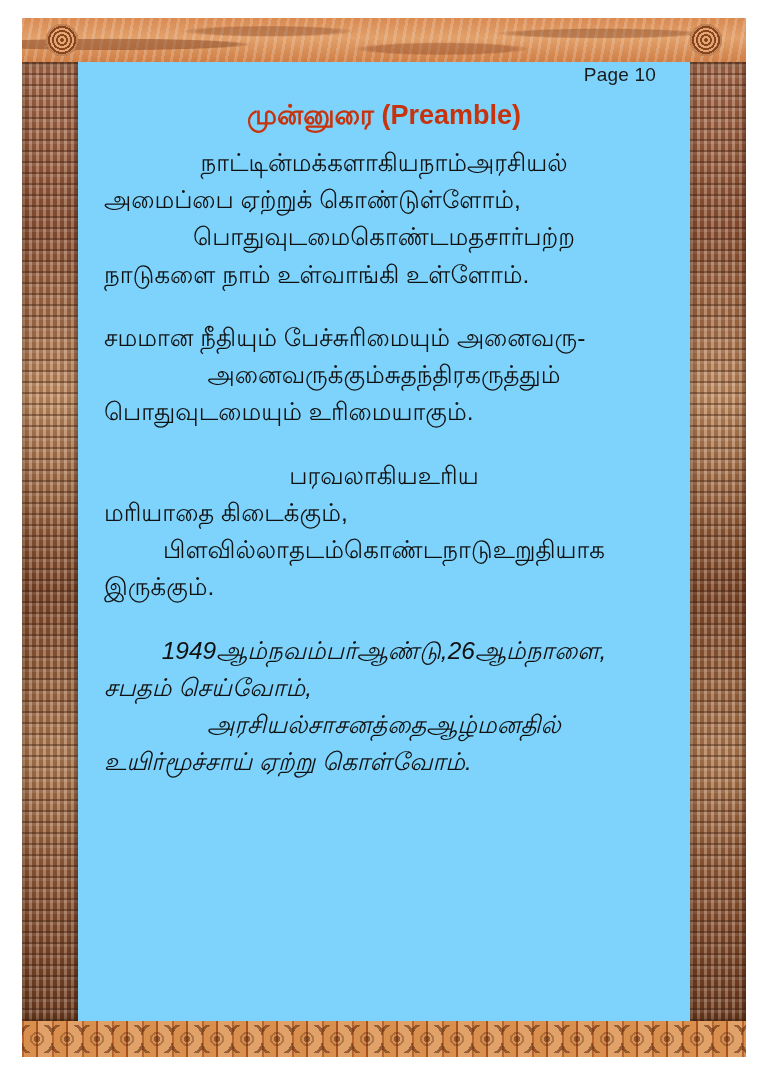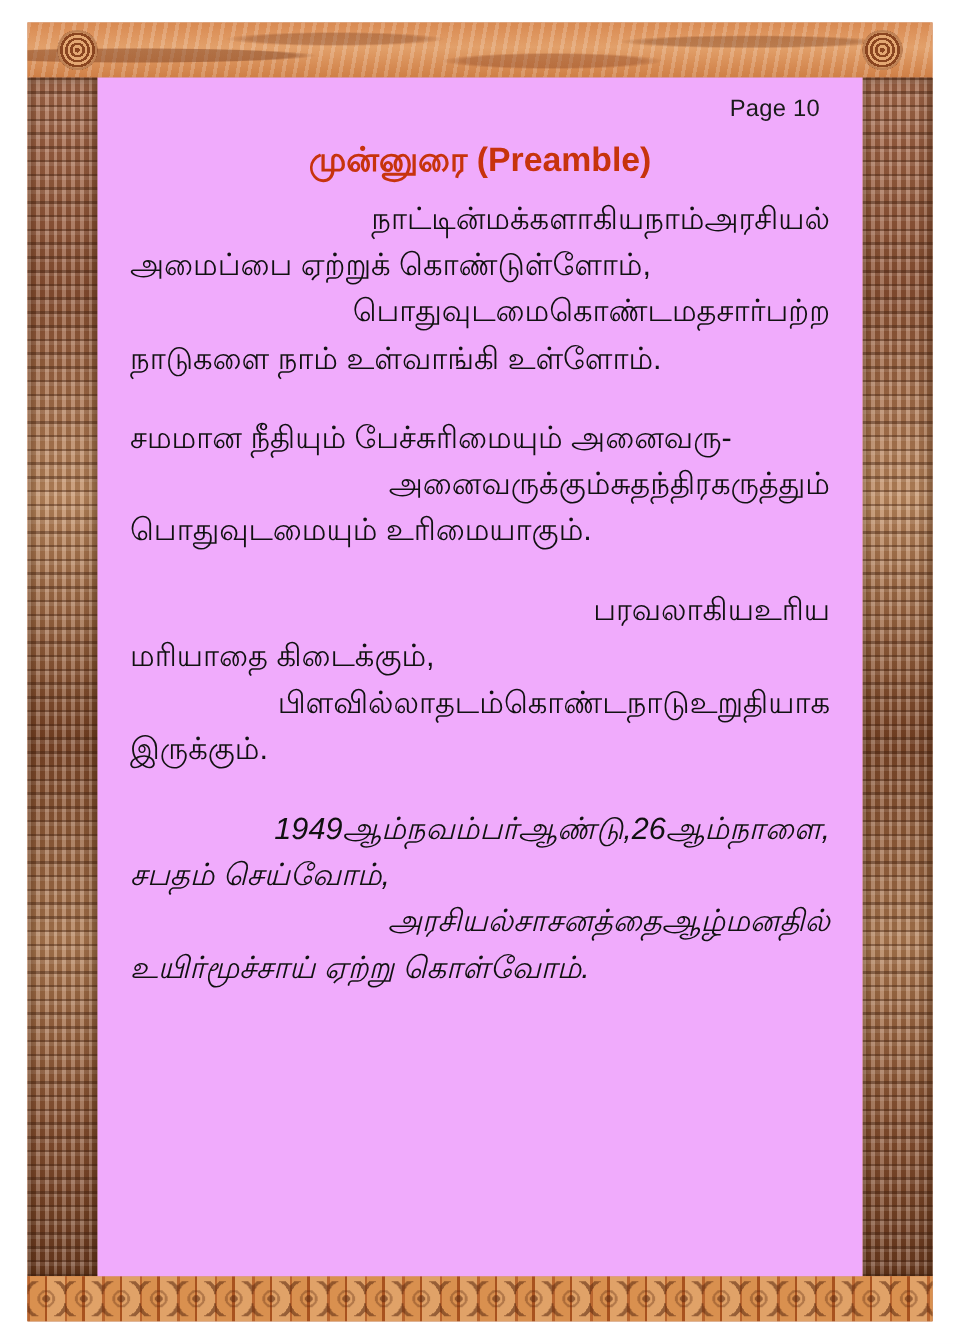--- a/index.html
+++ b/index.html
@@ -112,23 +112,23 @@
   .pillar.left  { left: 0; }
   .pillar.right { right: 0; }
 
   
   .sheet {
     position: absolute;
     left: 56px;
     top: 44px;
     right: 56px;
     bottom: 36px;
-    background: #f0abfc;
+    background: #7dd3fc;
     box-sizing: border-box;
-    padding: 13px 26px 10px 26px;
+    padding: 0 26px 10px 26px;
     overflow: hidden;
   }
 
   .page-number {
     text-align: right;
     font-size: 19px;
     color: #1a1a1a;
     font-family: "Liberation Sans", sans-serif;
     margin: 2px 8px 0 0;
     letter-spacing: .2px;
@@ -152,21 +152,21 @@
     font-family: "Liberation Sans", sans-serif;
   }
   .para {
     margin: 0 0 26px 0;
   }
   .para:last-child { margin-bottom: 0; font-style: italic; }
 
   .line { display: block; white-space: nowrap; }
   .line.justify {
     display: flex;
-    justify-content: flex-end;
+    justify-content: center;
     white-space: nowrap;
   }
   .line.justify > span { white-space: pre; }
 </style>
 </head>
 <body>
 
 <div class="page">
 
   <div class="border-frame">

